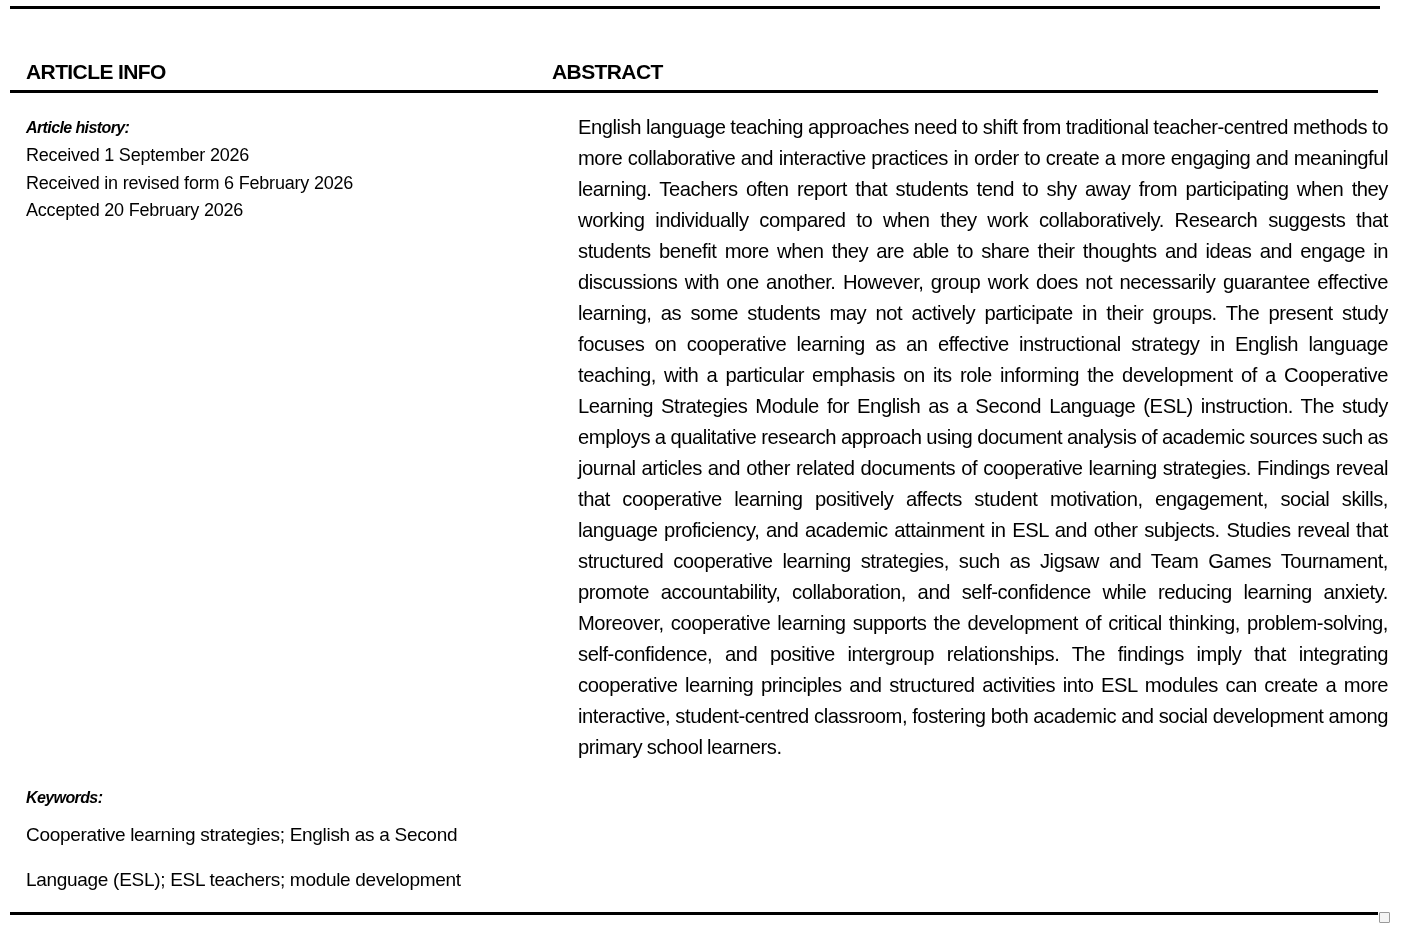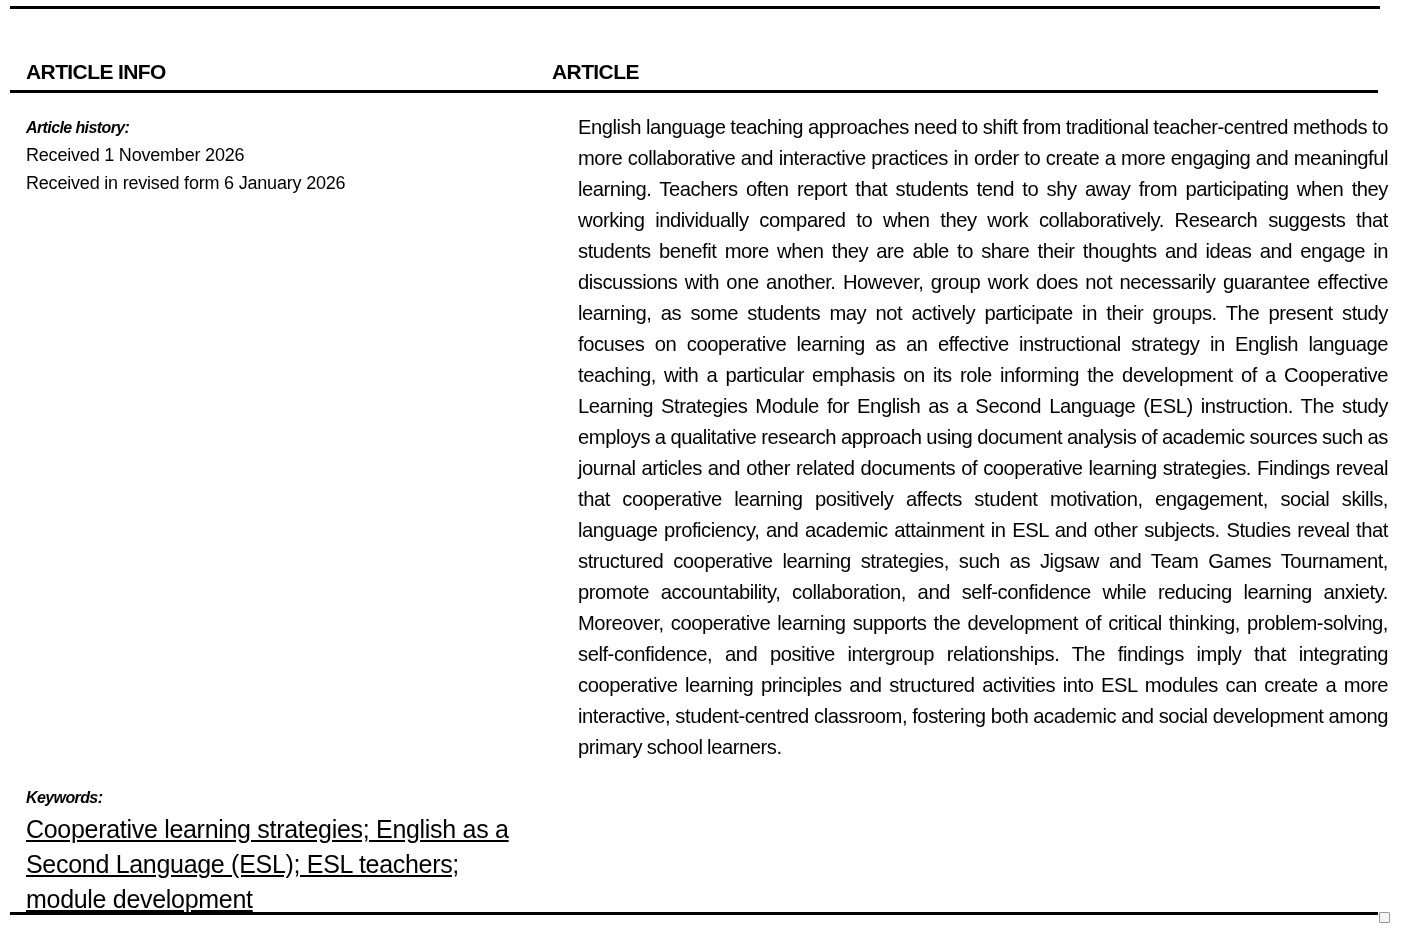--- a/index.html
+++ b/index.html
@@ -20,41 +20,42 @@
     position: absolute; top: 48px; font-weight: bold; font-size: 21px;
     letter-spacing: -0.6px; line-height: 26px; margin-top: 11px;
   }
   #head-info { left: 26px; }
   #head-abstract { left: 552px; }
   .info-col { position: absolute; left: 26px; width: 490px; }
   #history { top: 114px; }
   .label-italic { font-weight: bold; font-style: italic; font-size: 16px; letter-spacing: -0.6px; line-height: 28px; }
   .history-line { font-size: 18px; line-height: 27.5px; letter-spacing: -0.2px; }
   #keywords { top: 784px; }
-  .keywords-text { font-size: 25px; line-height: 35px; letter-spacing: -0.3px; text-decoration: underline; }
+  .keywords-text { font-size: 19px; line-height: 45px; letter-spacing: -0.3px; }
   #abstract {
     position: absolute; left: 552px; top: 112px; width: 810px;
     font-size: 20.2px; line-height: 31px; letter-spacing: -0.45px;
     text-align: justify; word-spacing: -0.5px; margin-left: 26px;
   }
 </style>
 </head>
 <body>
 
 <div class="rule" id="rule-top"></div>
 
 <div class="col-head" id="head-info">ARTICLE INFO</div>
-<div class="col-head" id="head-abstract">ARTICLE</div>
+<div class="col-head" id="head-abstract">ABSTRACT</div>
 
 <div class="rule" id="rule-header"></div>
 
 <div class="info-col" id="history">
   <div class="label-italic">Article history:</div>
-  <div class="history-line">Received 1 November 2026</div>
-  <div class="history-line">Received in revised form 6 January 2026</div>
+  <div class="history-line">Received 1 September 2026</div>
+  <div class="history-line">Received in revised form 6 February 2026</div>
+  <div class="history-line">Accepted 20 February 2026</div>
 </div>
 
 <div class="info-col" id="keywords">
   <div class="label-italic">Keywords:</div>
   <div class="keywords-text">Cooperative learning strategies; English as a Second Language (ESL); ESL teachers; module development</div>
 </div>
 
 <div id="abstract">English language teaching approaches need to shift from traditional teacher-centred methods to more collaborative and interactive practices in order to create a more engaging and meaningful learning. Teachers often report that students tend to shy away from participating when they working individually compared to when they work collaboratively. Research suggests that students benefit more when they are able to share their thoughts and ideas and engage in discussions with one another. However, group work does not necessarily guarantee effective learning, as some students may not actively participate in their groups. The present study focuses on cooperative learning as an effective instructional strategy in English language teaching, with a particular emphasis on its role informing the development of a Cooperative Learning Strategies Module for English as a Second Language (ESL) instruction. The study employs a qualitative research approach using document analysis of academic sources such as journal articles and other related documents of cooperative learning strategies. Findings reveal that cooperative learning positively affects student motivation, engagement, social skills, language proficiency, and academic attainment in ESL and other subjects. Studies reveal that structured cooperative learning strategies, such as Jigsaw and Team Games Tournament, promote accountability, collaboration, and self-confidence while reducing learning anxiety. Moreover, cooperative learning supports the development of critical thinking, problem-solving, self-confidence, and positive intergroup relationships. The findings imply that integrating cooperative learning principles and structured activities into ESL modules can create a more interactive, student-centred classroom, fostering both academic and social development among primary school learners.</div>
 
 <div class="rule" id="rule-bottom"></div>

